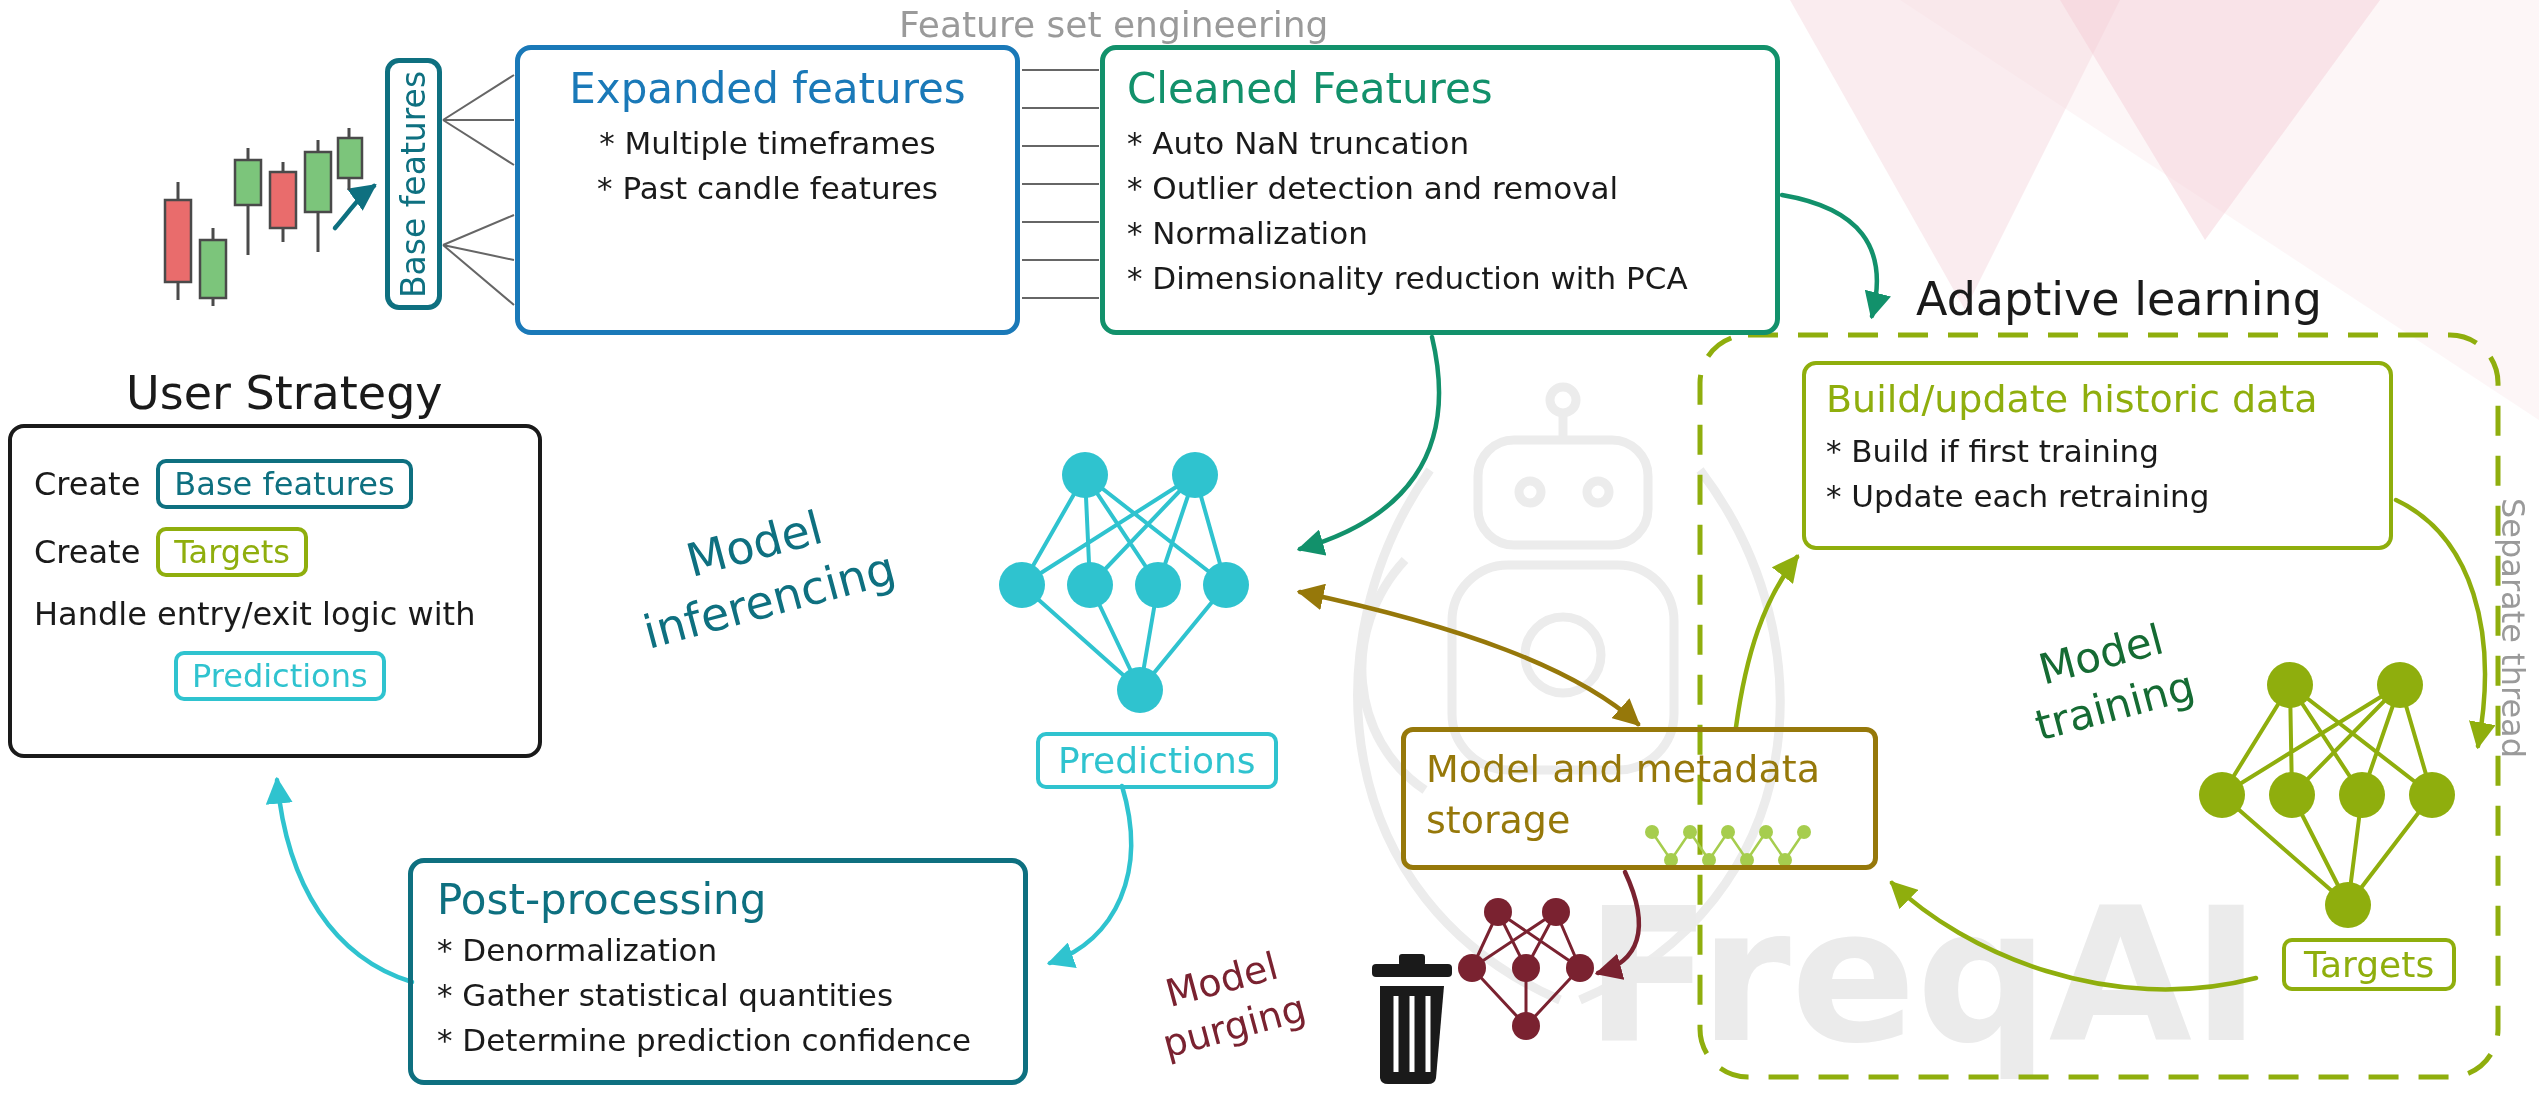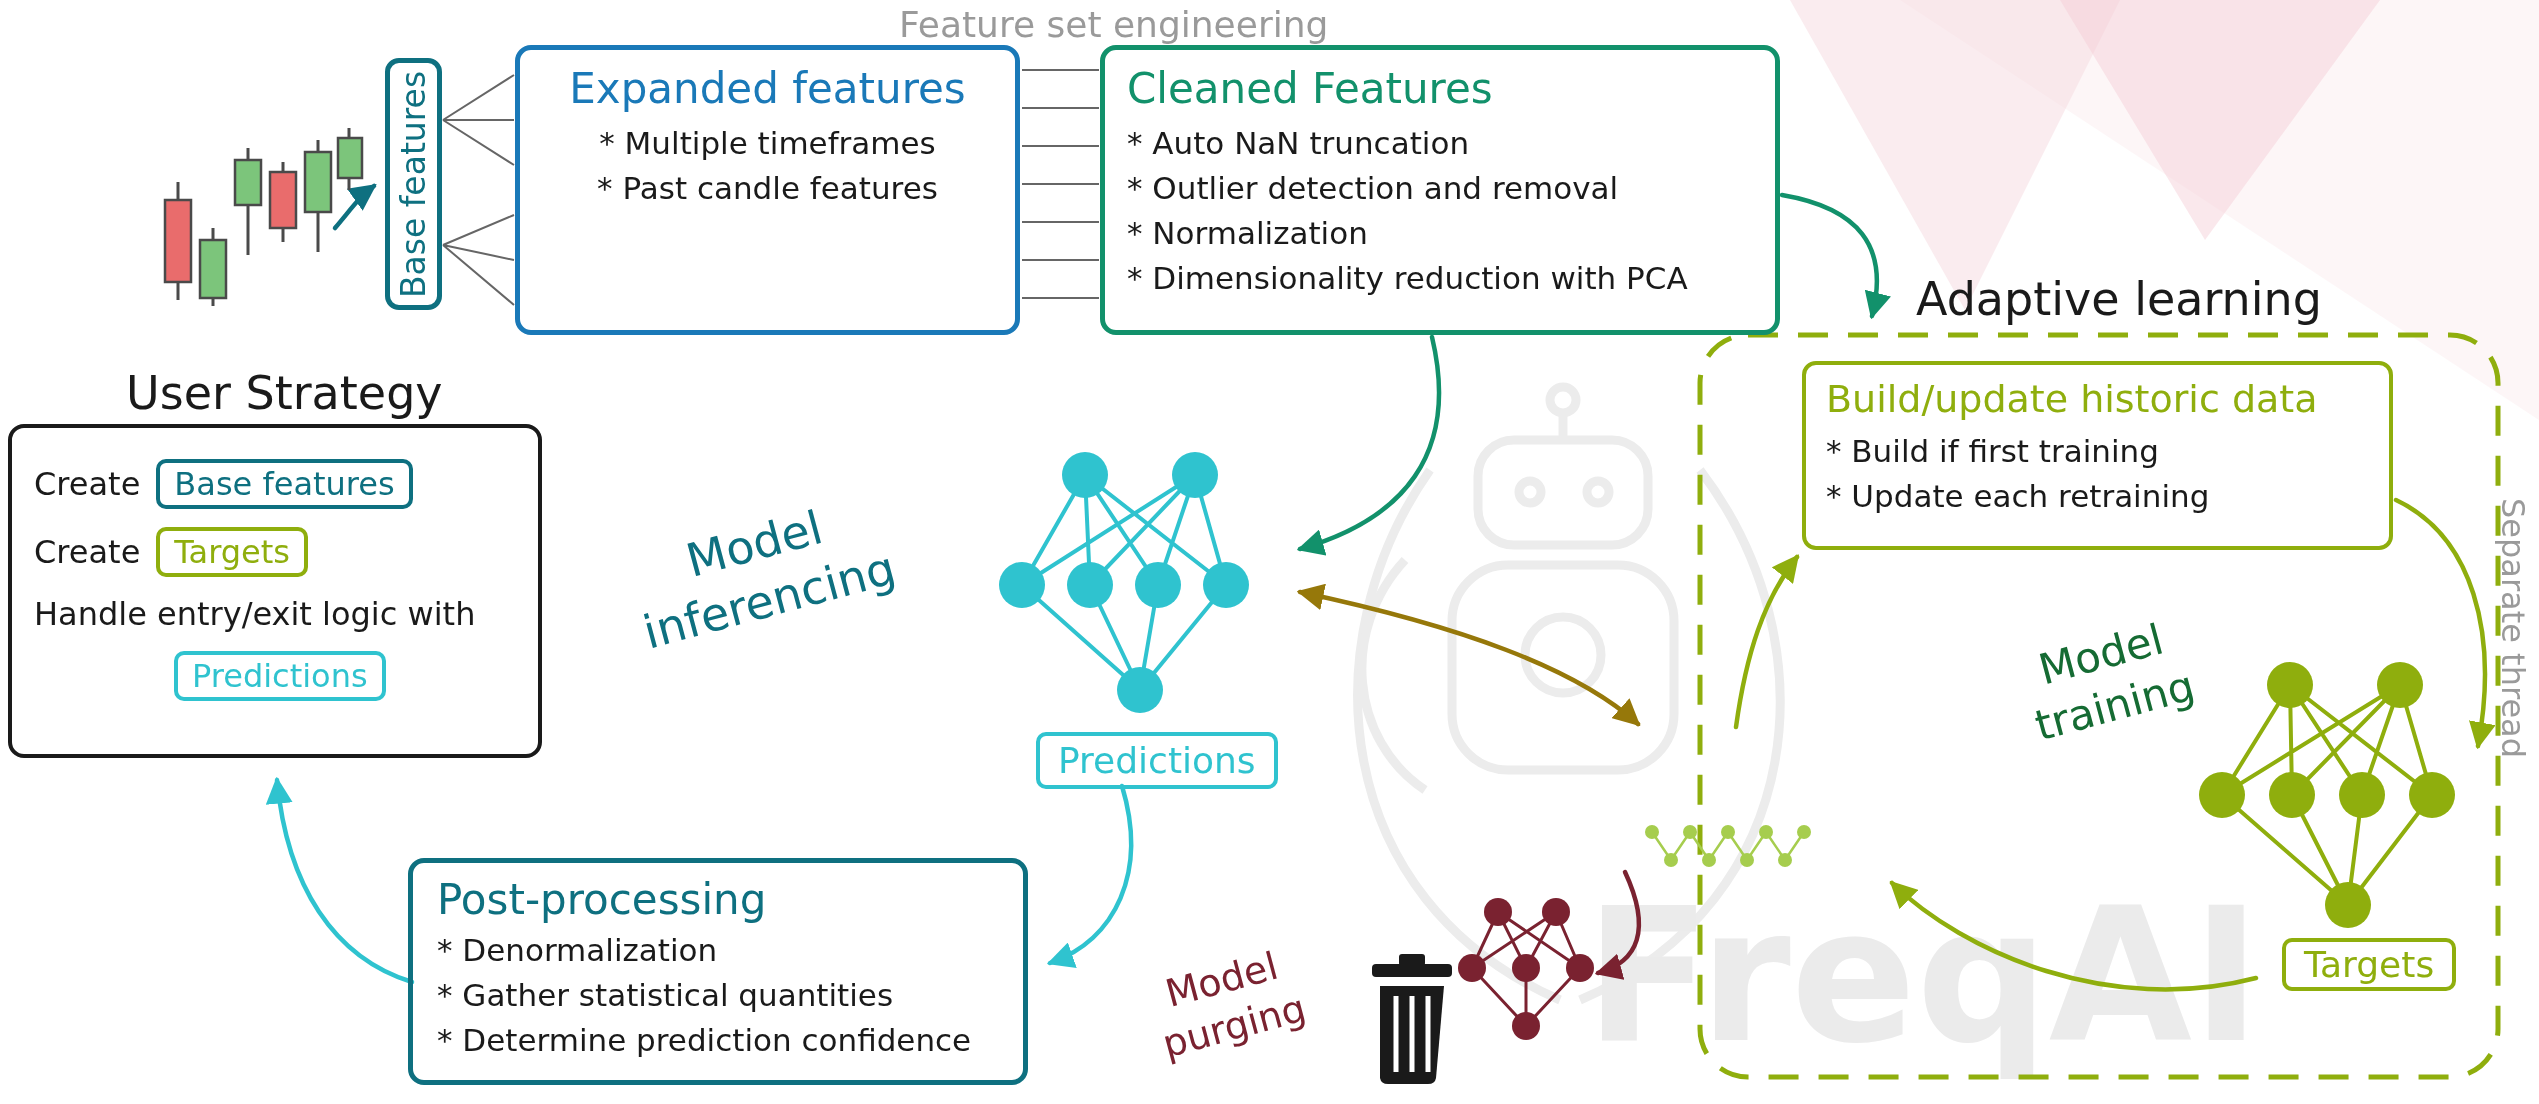--- a/index.html
+++ b/index.html
@@ -260,20 +260,24 @@
     </div>
   </div>
 
   <div class="rot inferencing content">
     <span>Model</span>
     <span>inferencing</span>
   </div>
 
   <div class="chip chip-cyan free-chip predictions-chip content">Predictions</div>
 
+  <div class="box storage-box content">
+    <span class="sline">Model and metadata</span>
+    <span class="sline">storage</span>
+  </div>
 
   <div class="box post-box content">
     <div class="box-title">Post-processing</div>
     <span class="item">* Denormalization</span>
     <span class="item">* Gather statistical quantities</span>
     <span class="item">* Determine prediction confidence</span>
   </div>
 
   <div class="rot purging content">
     <span>Model</span>

